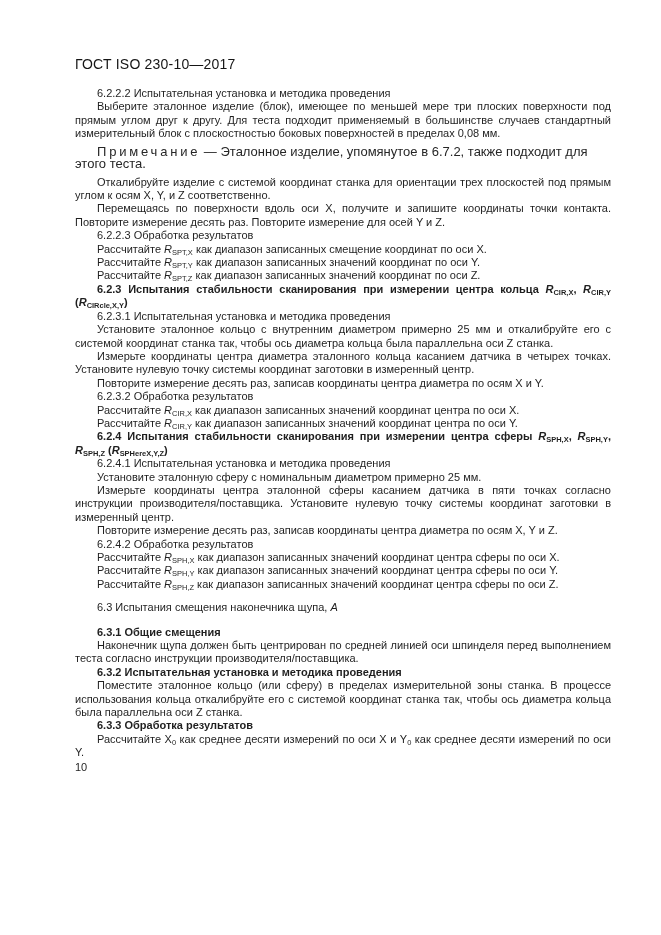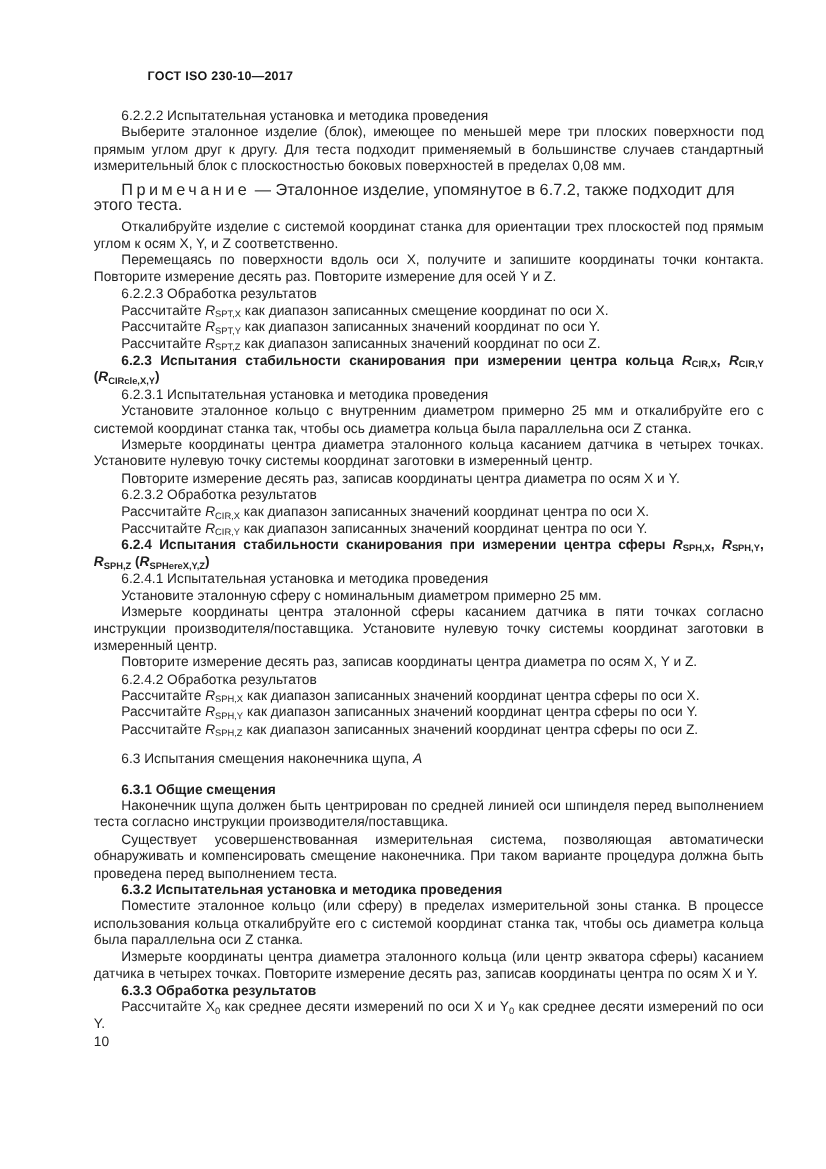--- a/index.html
+++ b/index.html
@@ -9,25 +9,24 @@
     height: 935px;
     background: #ffffff;
     color: #1f1f1f;
     font-family: "Liberation Sans", "DejaVu Sans", sans-serif;
     overflow: hidden;
   }
   .doc-header {
     position: absolute;
     left: 75px;
     top: 56px;
-    font-size: 10px;
-    font-weight: 700;
+    font-size: 14px;
+    font-weight: 400;
     letter-spacing: 0.2px;
     color: #151515;
-    margin-left: 43px;
   }
   .doc-content {
     position: absolute;
     left: 75px;
     top: 87px;
     width: 536px;
   }
   p.para {
     margin: 0;
     font-size: 11px;
@@ -90,21 +89,19 @@
       <p class="para body"><span>Установите эталонную сферу с номинальным диаметром примерно 25 мм.</span></p>
       <p class="para body"><span>Измерьте координаты центра эталонной сферы касанием датчика в пяти точках согласно инструкции производителя/поставщика. Установите нулевую точку системы координат заготовки в измеренный центр.</span></p>
       <p class="para body"><span>Повторите измерение десять раз, записав координаты центра диаметра по осям X, Y и Z.</span></p>
       <p class="para body"><span>6.2.4.2 Обработка результатов</span></p>
       <p class="para body"><span>Рассчитайте </span><i>R</i><sub>SPH,X</sub><span> как диапазон записанных значений координат центра сферы по оси X.</span></p>
       <p class="para body"><span>Рассчитайте </span><i>R</i><sub>SPH,Y</sub><span> как диапазон записанных значений координат центра сферы по оси Y.</span></p>
       <p class="para body"><span>Рассчитайте </span><i>R</i><sub>SPH,Z</sub><span> как диапазон записанных значений координат центра сферы по оси Z.</span></p>
       <p class="para h2"><span>6.3 Испытания смещения наконечника щупа, </span><i>А</i></p>
       <p class="para h3"><span>6.3.1 Общие смещения</span></p>
       <p class="para body"><span>Наконечник щупа должен быть центрирован по средней линией оси шпинделя перед выполнением теста согласно инструкции производителя/поставщика.</span></p>
-      <p class="para body"><span>Существует усовершенствованная измерительная система, позволяющая автоматически обнаруживать и компенсировать смещение наконечника. При таком варианте процедура должна быть проведена перед выполнением теста.</span></p>
       <p class="para h3"><span>6.3.2 Испытательная установка и методика проведения</span></p>
       <p class="para body"><span>Поместите эталонное кольцо (или сферу) в пределах измерительной зоны станка. В процессе использования кольца откалибруйте его с системой координат станка так, чтобы ось диаметра кольца была параллельна оси Z станка.</span></p>
-      <p class="para body"><span>Измерьте координаты центра диаметра эталонного кольца (или центр экватора сферы) касанием датчика в четырех точках. Повторите измерение десять раз, записав координаты центра по осям X и Y.</span></p>
       <p class="para h3"><span>6.3.3 Обработка результатов</span></p>
       <p class="para body"><span>Рассчитайте X</span><sub>0</sub><span> как среднее десяти измерений по оси X и Y</span><sub>0</sub><span> как среднее десяти измерений по оси Y.</span></p>
       <div class="page-number">10</div>
     </div>
 </div>
 
 </body></html>

